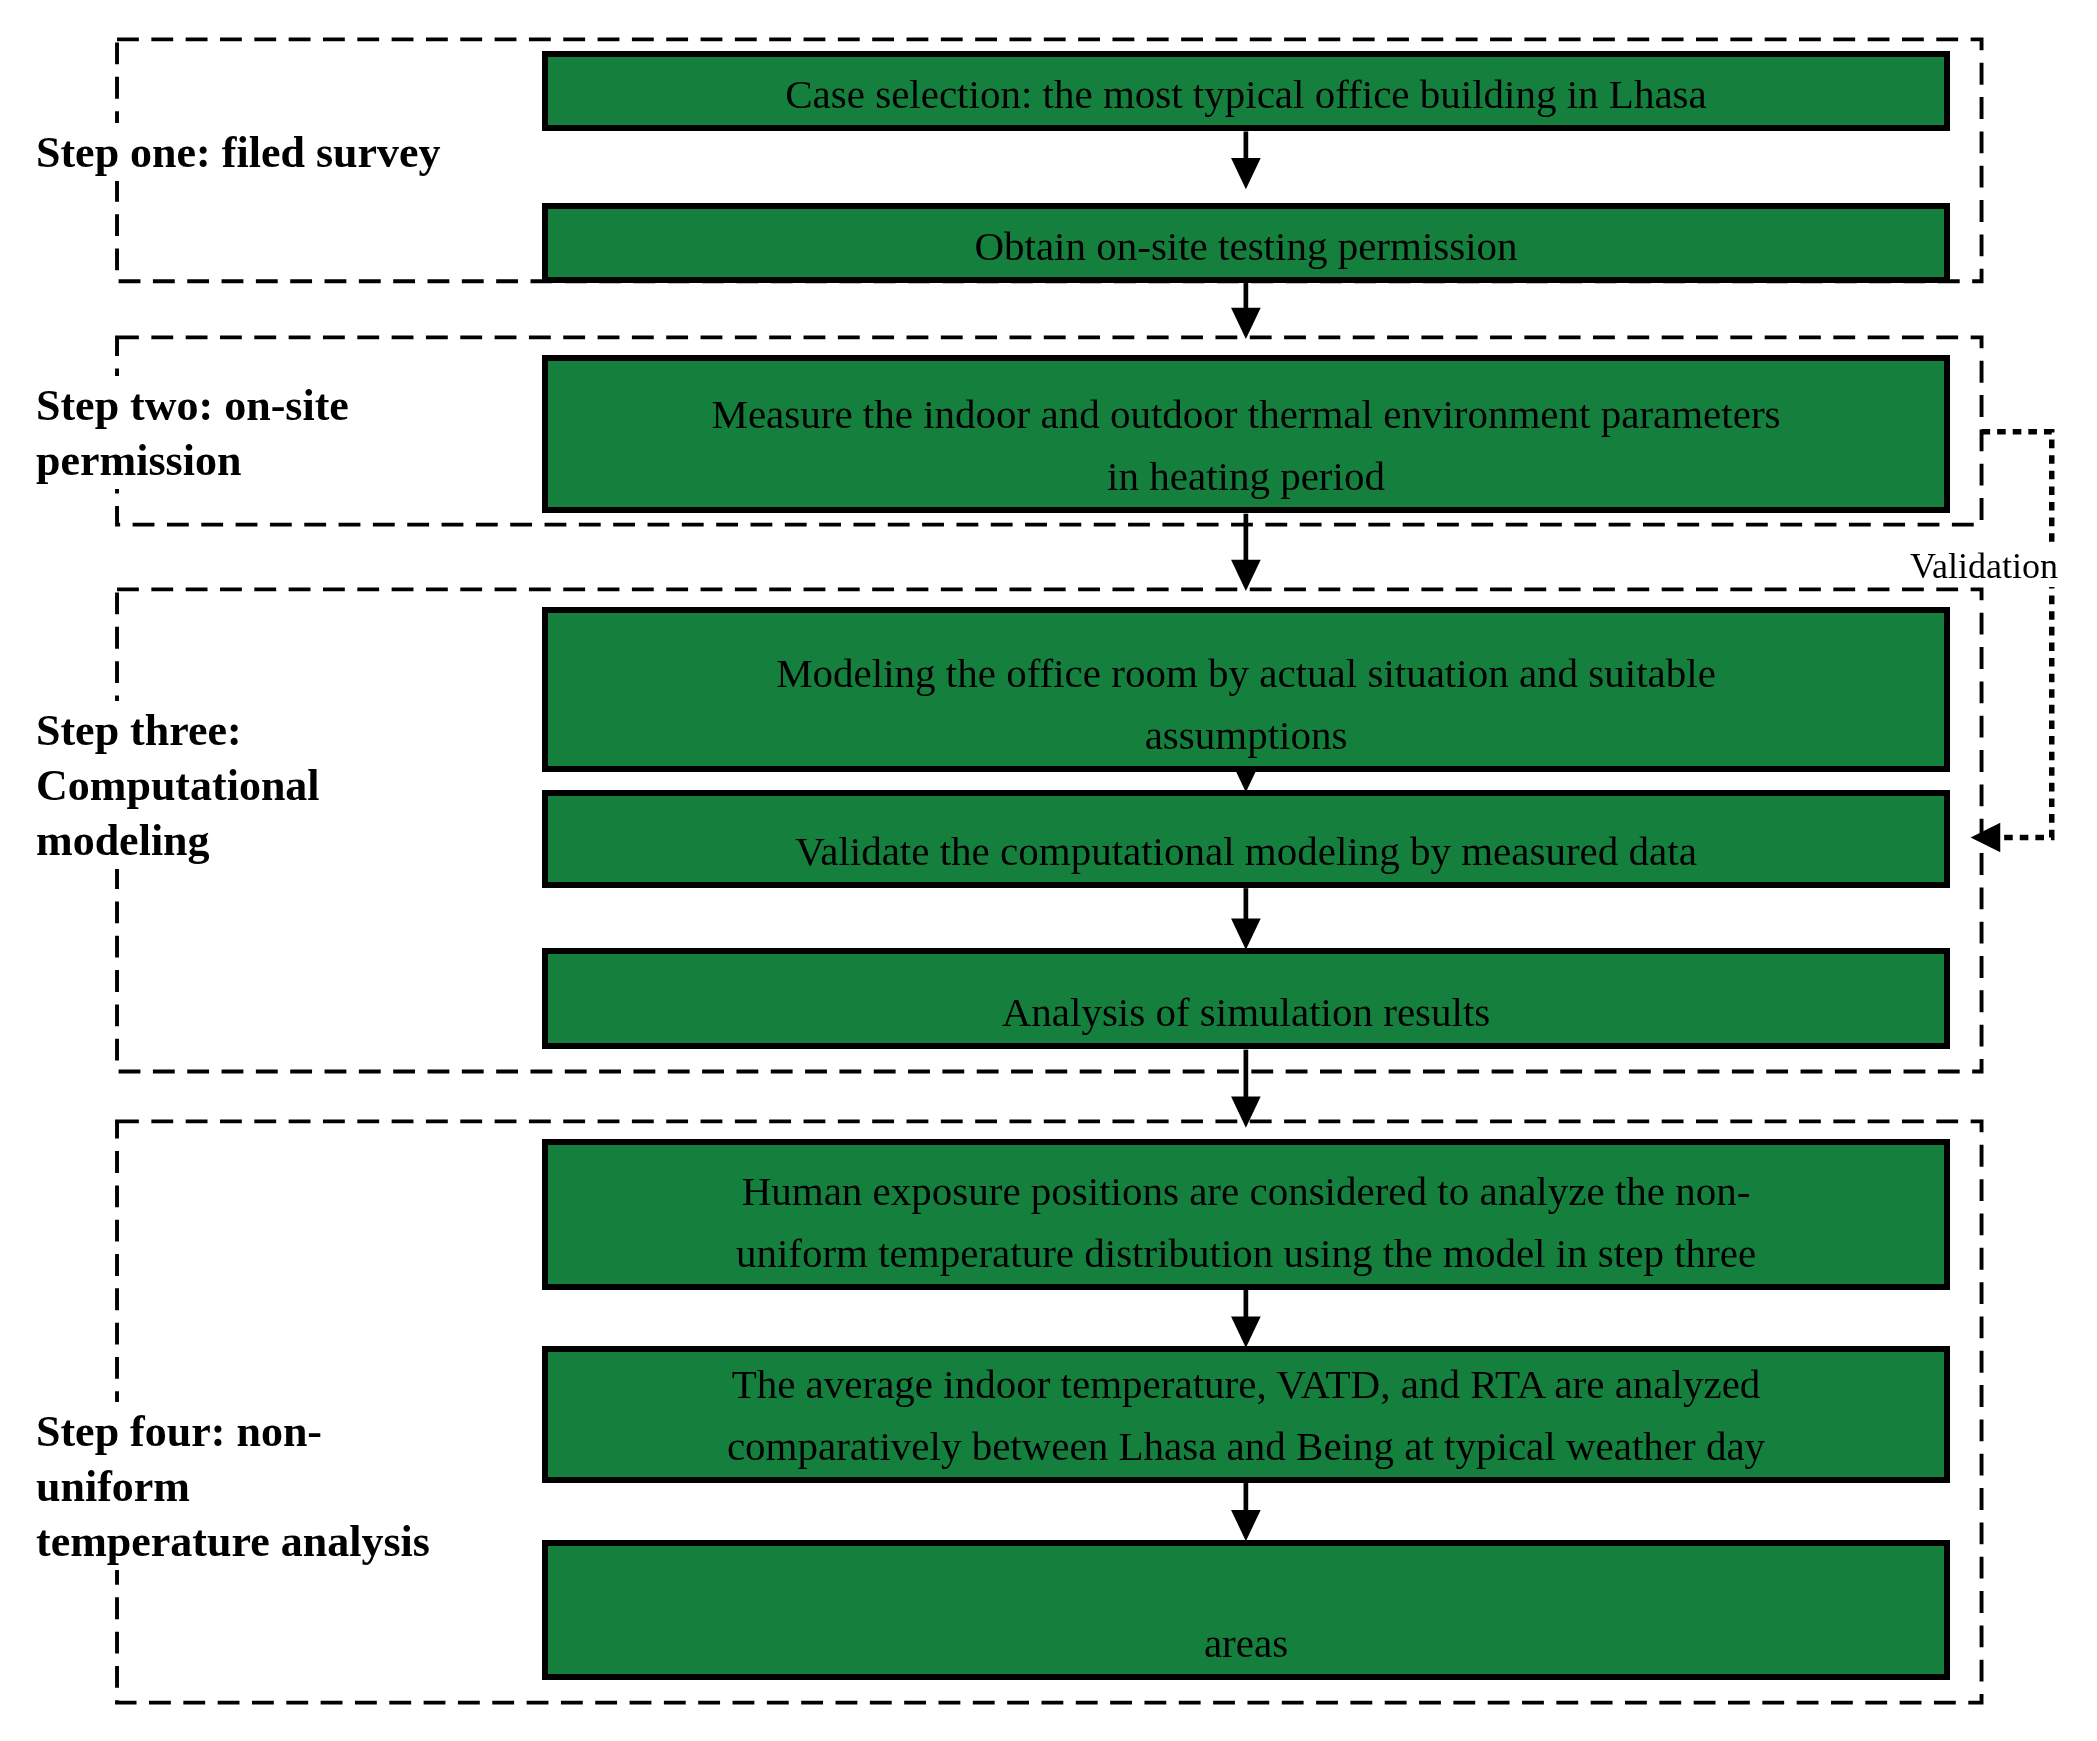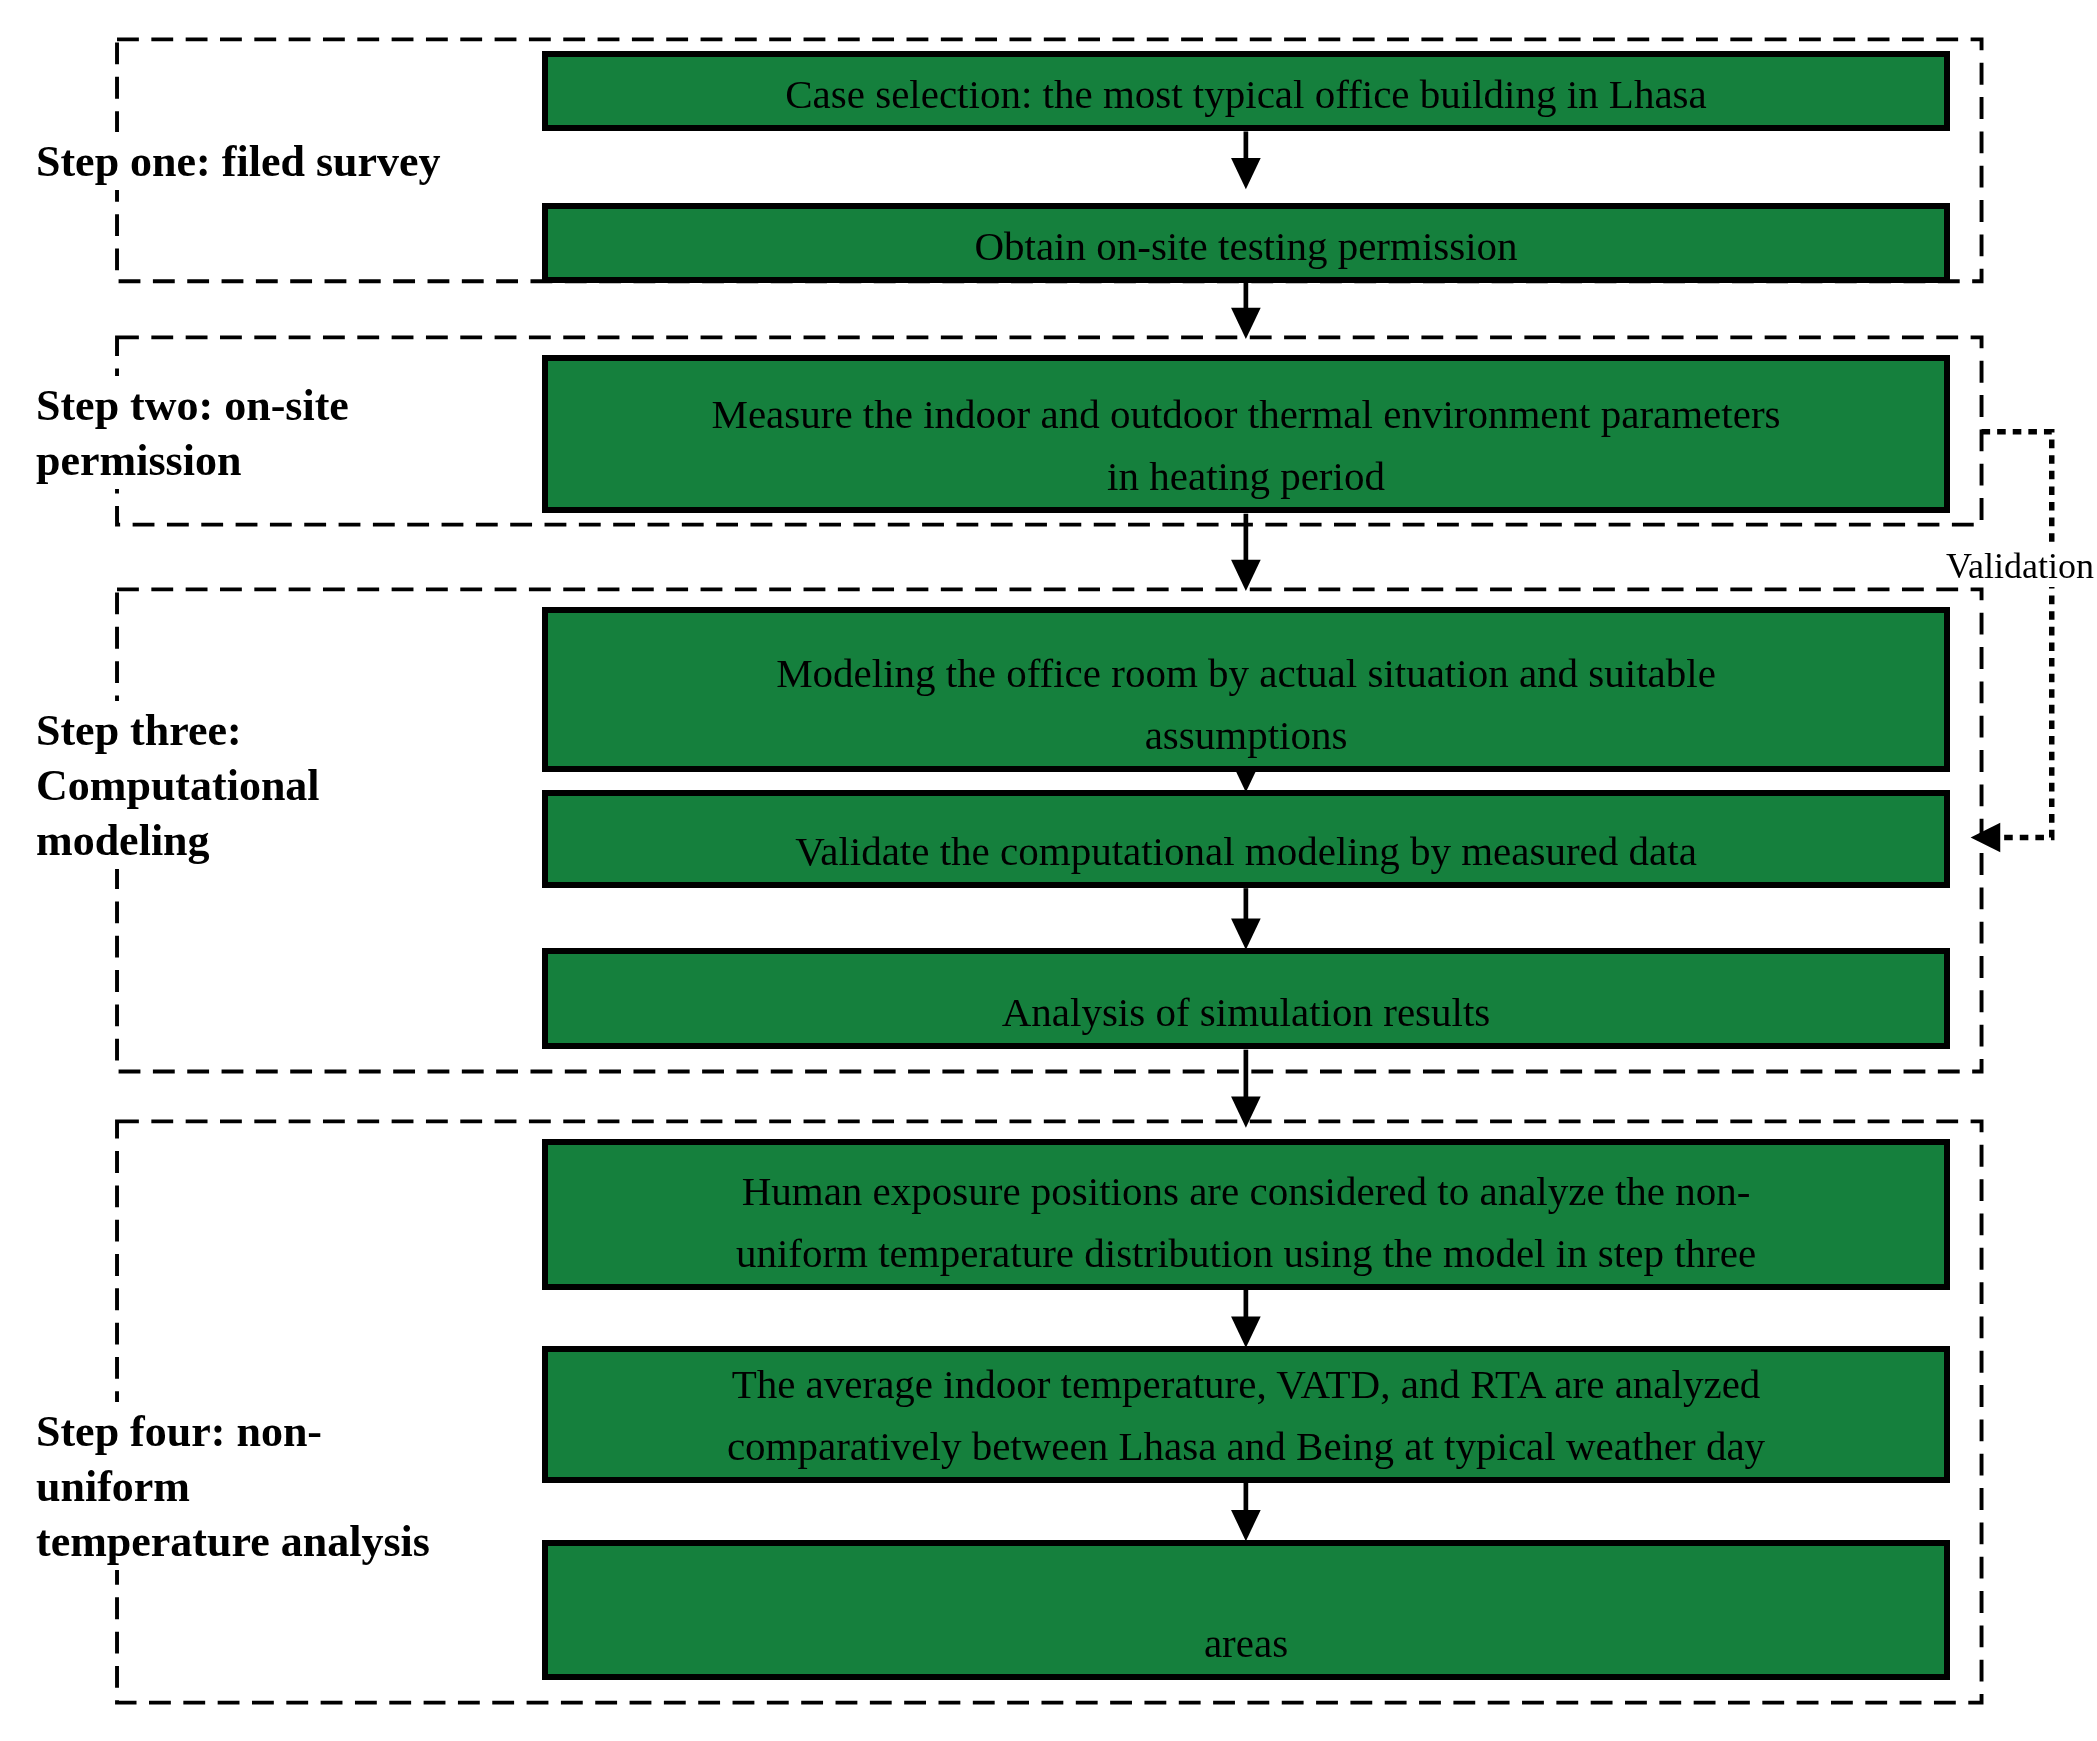--- a/index.html
+++ b/index.html
@@ -16,21 +16,21 @@
     text-align:center;font-size:41px;
   }
   .flow-box .line{line-height:62px;white-space:nowrap;}
   .step-label{
     position:absolute;left:36px;font-weight:bold;font-size:44px;
     background:#fff;padding:1.6px 7.8px 1.6px 0;
   }
   .step-label .line{line-height:55px;white-space:nowrap;}
   .validation-label{
     position:absolute;left:1910px;top:546px;width:184px;
-    text-align:right;font-size:36px;line-height:41px;background:#fff;
+    text-align:left;font-size:36px;line-height:41px;background:#fff;
   }
 </style>
 </head>
 <body>
 
 <svg class="connectors" viewBox="0 0 2688 2232" xmlns="http://www.w3.org/2000/svg">
 
   <rect x="150" y="50" width="2390" height="310" fill="none" stroke="#000" stroke-width="5" stroke-dasharray="28 16"></rect>
   <rect x="150" y="432" width="2390" height="240" fill="none" stroke="#000" stroke-width="5" stroke-dasharray="28 16"></rect>
   <rect x="150" y="755" width="2390" height="618" fill="none" stroke="#000" stroke-width="5" stroke-dasharray="28 16"></rect>
@@ -68,21 +68,21 @@
     <line x1="1597" y1="1900" x2="1597" y2="1945" stroke="#000" stroke-width="6"></line>
     <polygon points="1578,1935 1616,1935 1597,1975" fill="#000"></polygon>
   </g>
 
   <g>
     <polyline points="2540,553 2630,553 2630,1073 2560,1073" fill="none" stroke="#000" stroke-width="7" stroke-dasharray="11 9"></polyline>
     <polygon points="2526,1073 2564,1054 2564,1092" fill="#000"></polygon>
   </g>
 </svg>
 
-<div class="step-label" style="top:132px;">
+<div class="step-label" style="top:123px;">
     <div class="line">Step one: filed survey</div>
   </div>
 <div class="step-label" style="top:376px;">
     <div class="line">Step two: on-site</div>
     <div class="line">permission</div>
   </div>
 <div class="step-label" style="top:701px;">
     <div class="line">Step three:</div>
     <div class="line">Computational</div>
     <div class="line">modeling</div>

